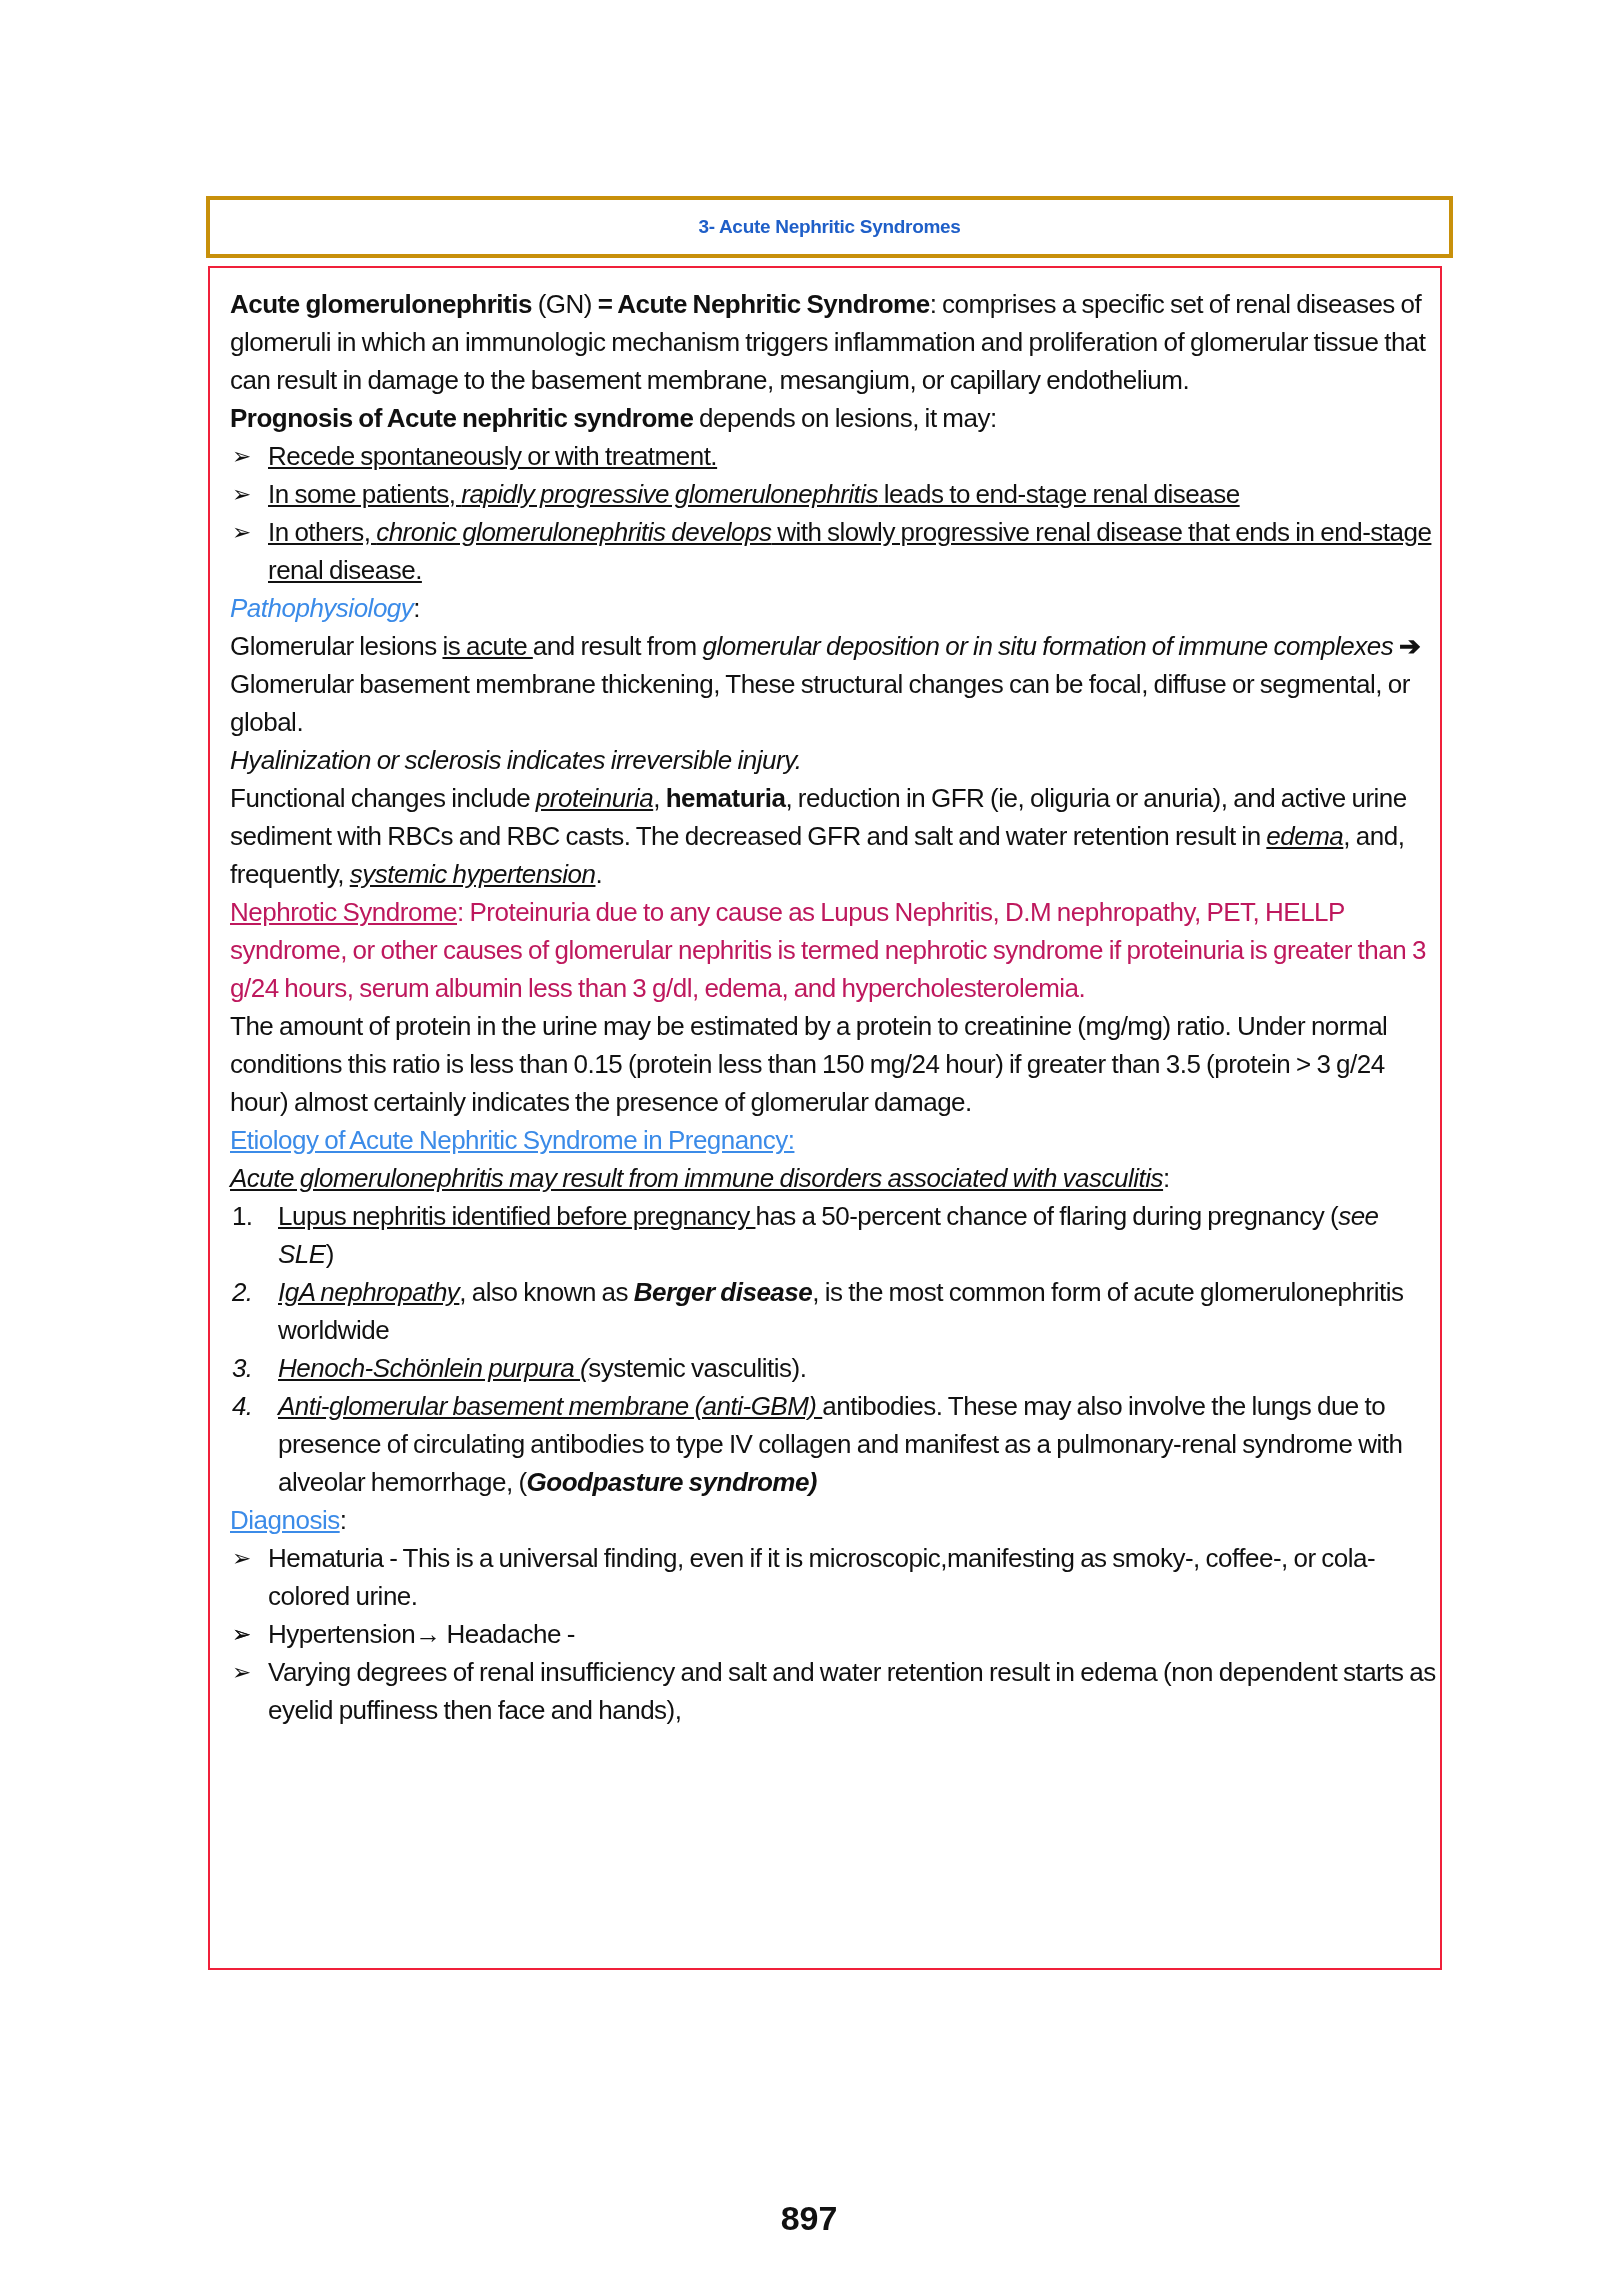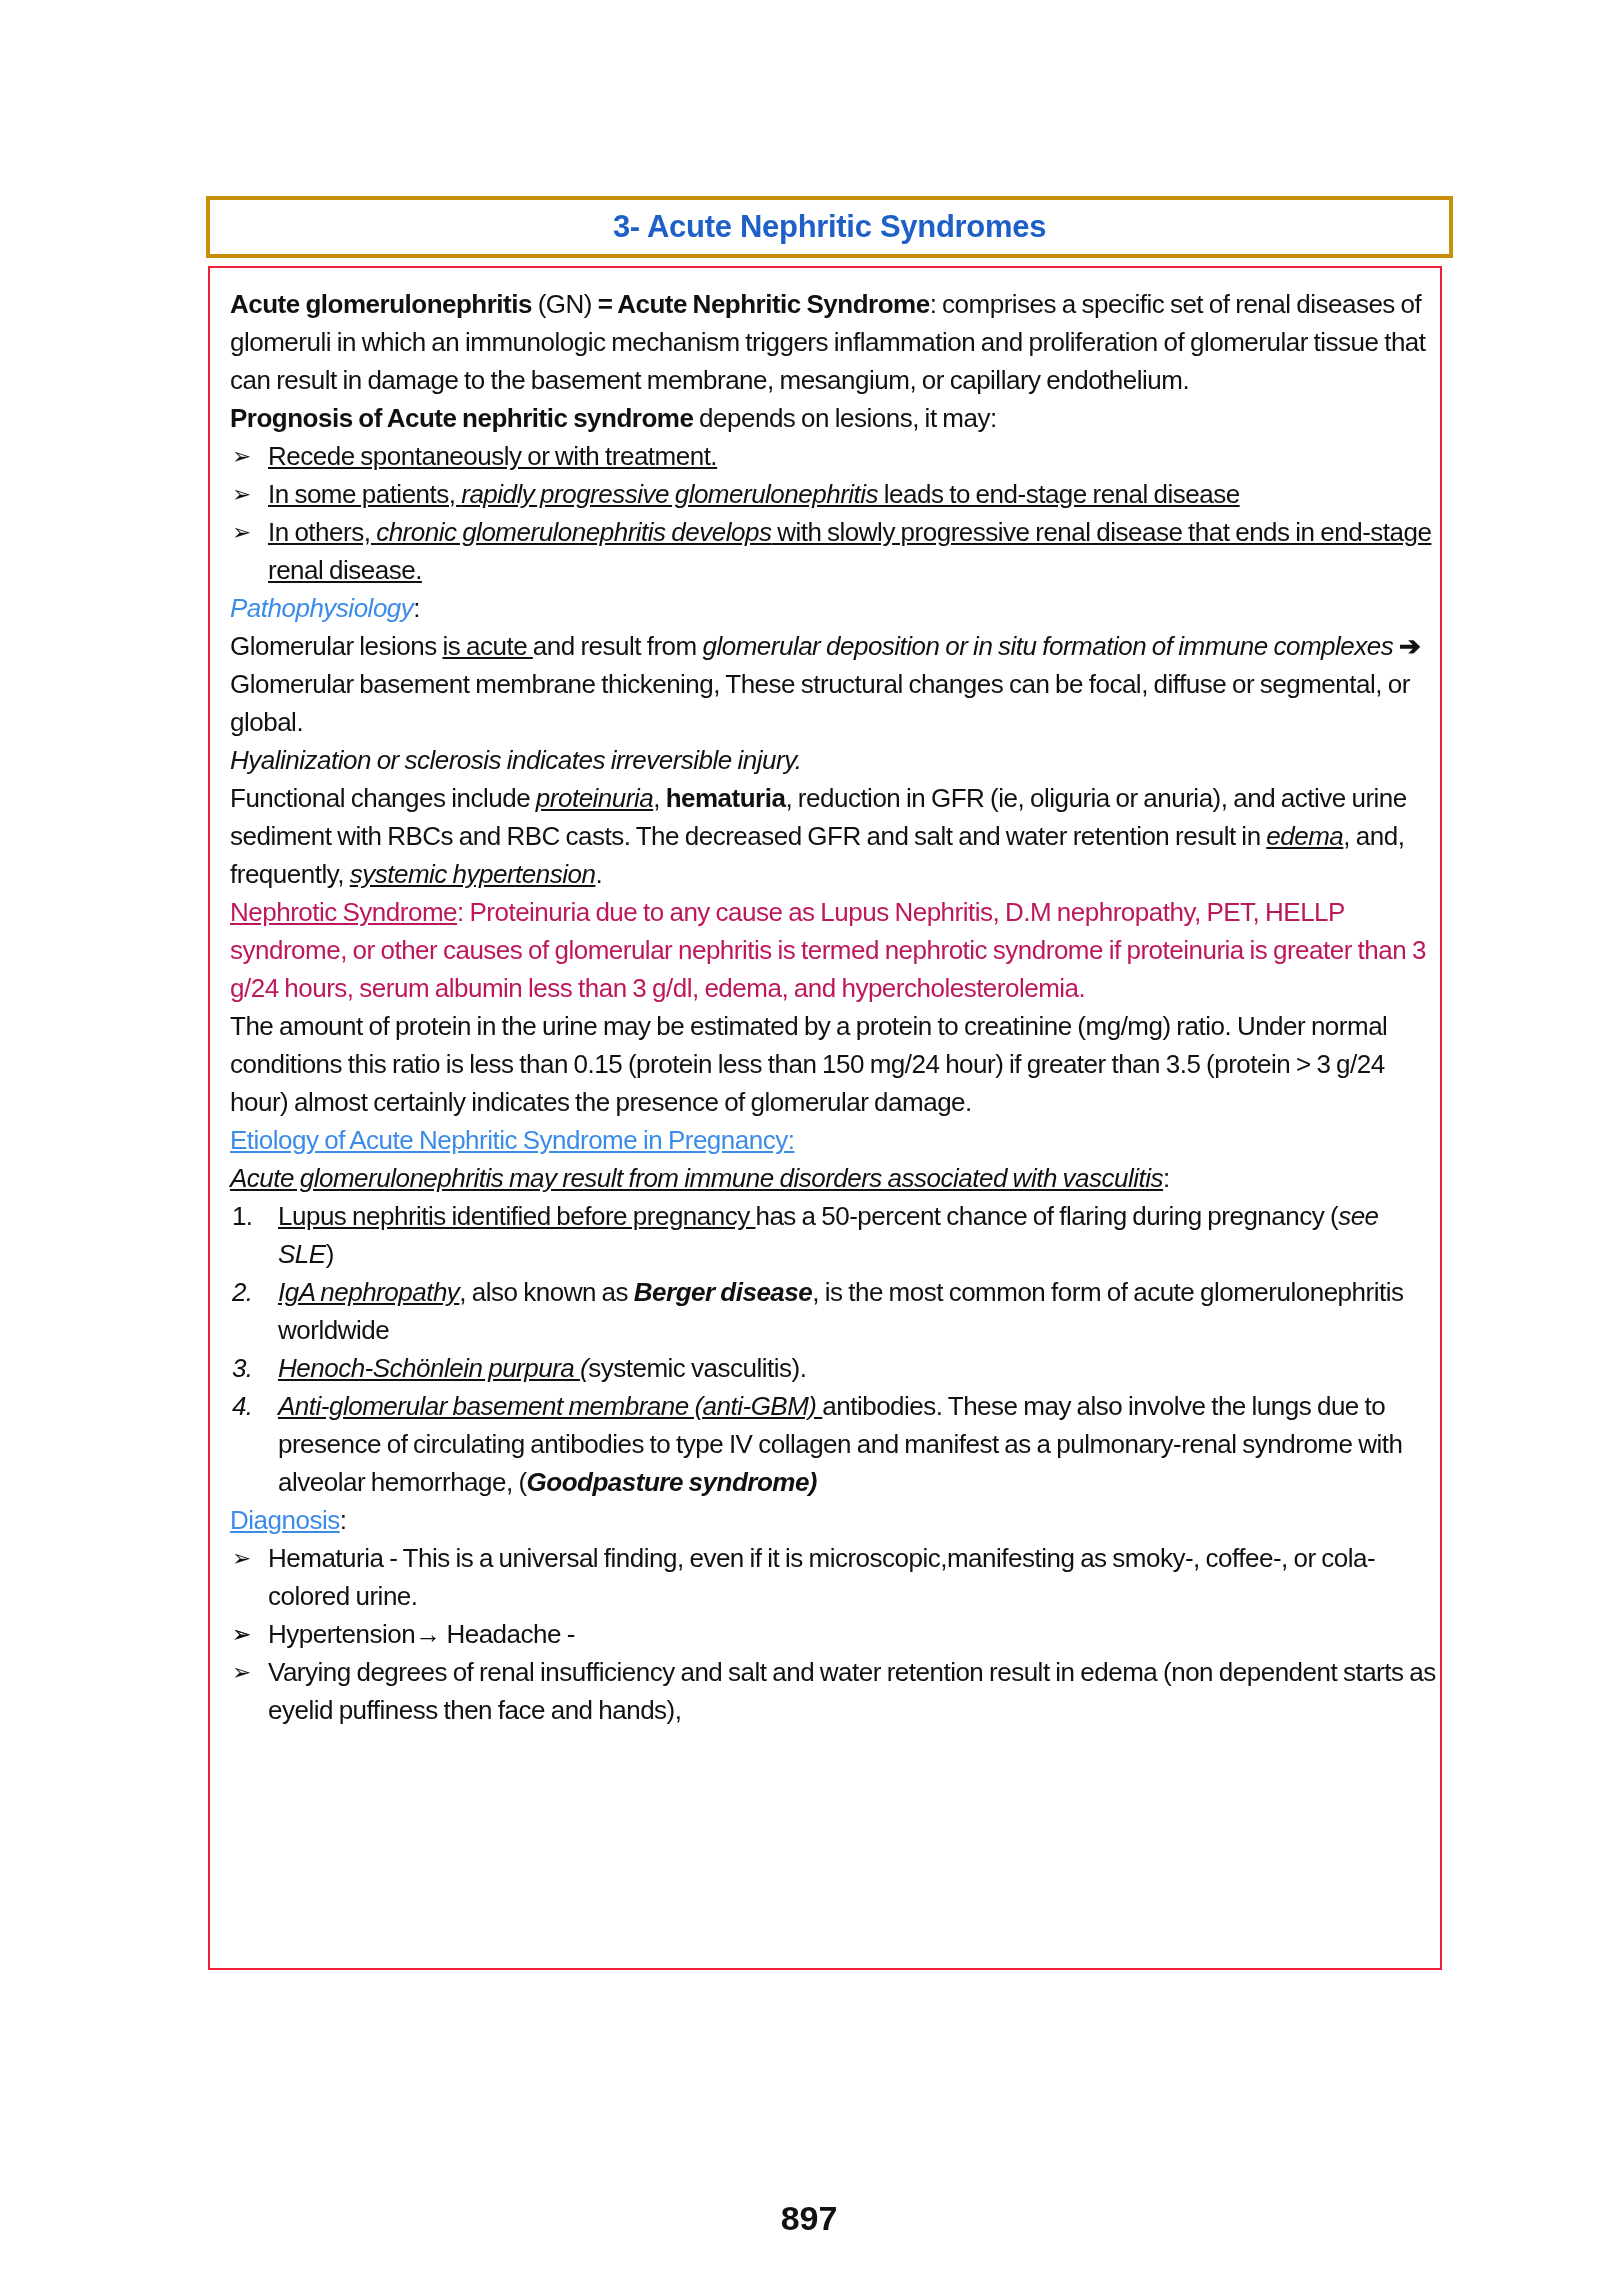--- a/index.html
+++ b/index.html
@@ -1,21 +1,21 @@
 <!DOCTYPE html>
 <html><head>
 <meta charset="utf-8">
 <style>
   html, body { margin: 0; padding: 0; background: #ffffff; }
   body { width: 1618px; height: 2273px; position: relative; overflow: hidden;
          font-family: "Liberation Sans", sans-serif; color: #111; }
   .title-box { position: absolute; left: 206px; top: 196px; width: 1239px; height: 54px;
                border: 4.8px solid #c8900a; box-sizing: content-box; display: flex;
                align-items: center; justify-content: center; }
-  .title-box h1 { margin: 16px; font-size: 31px; font-weight: bold; color: #1f5fc8;
+  .title-box h1 { margin: 16px; font-size: 19px; font-weight: bold; color: #1f5fc8;
                   font-family: "Liberation Sans Narrow", "Liberation Sans", sans-serif; letter-spacing: -0.3px; }
   .content-box { position: absolute; left: 208px; top: 266px; width: 1234px; height: 1704px;
                  border: 2.9px solid #f0203a; box-sizing: border-box; }
   .content { position: absolute; left: 230px; top: 285px; width: 1209px;
              font-size: 26px; line-height: 38px; letter-spacing: -0.5px; word-spacing: -1px; }
   .content p { margin: 0; }
   .blue { color: #3b8be8; font-style: italic; }
   .blue-u { color: #3b8be8; text-decoration: underline; }
   .pink { color: #be185d; }
   .u { text-decoration: underline; text-align: right; }

